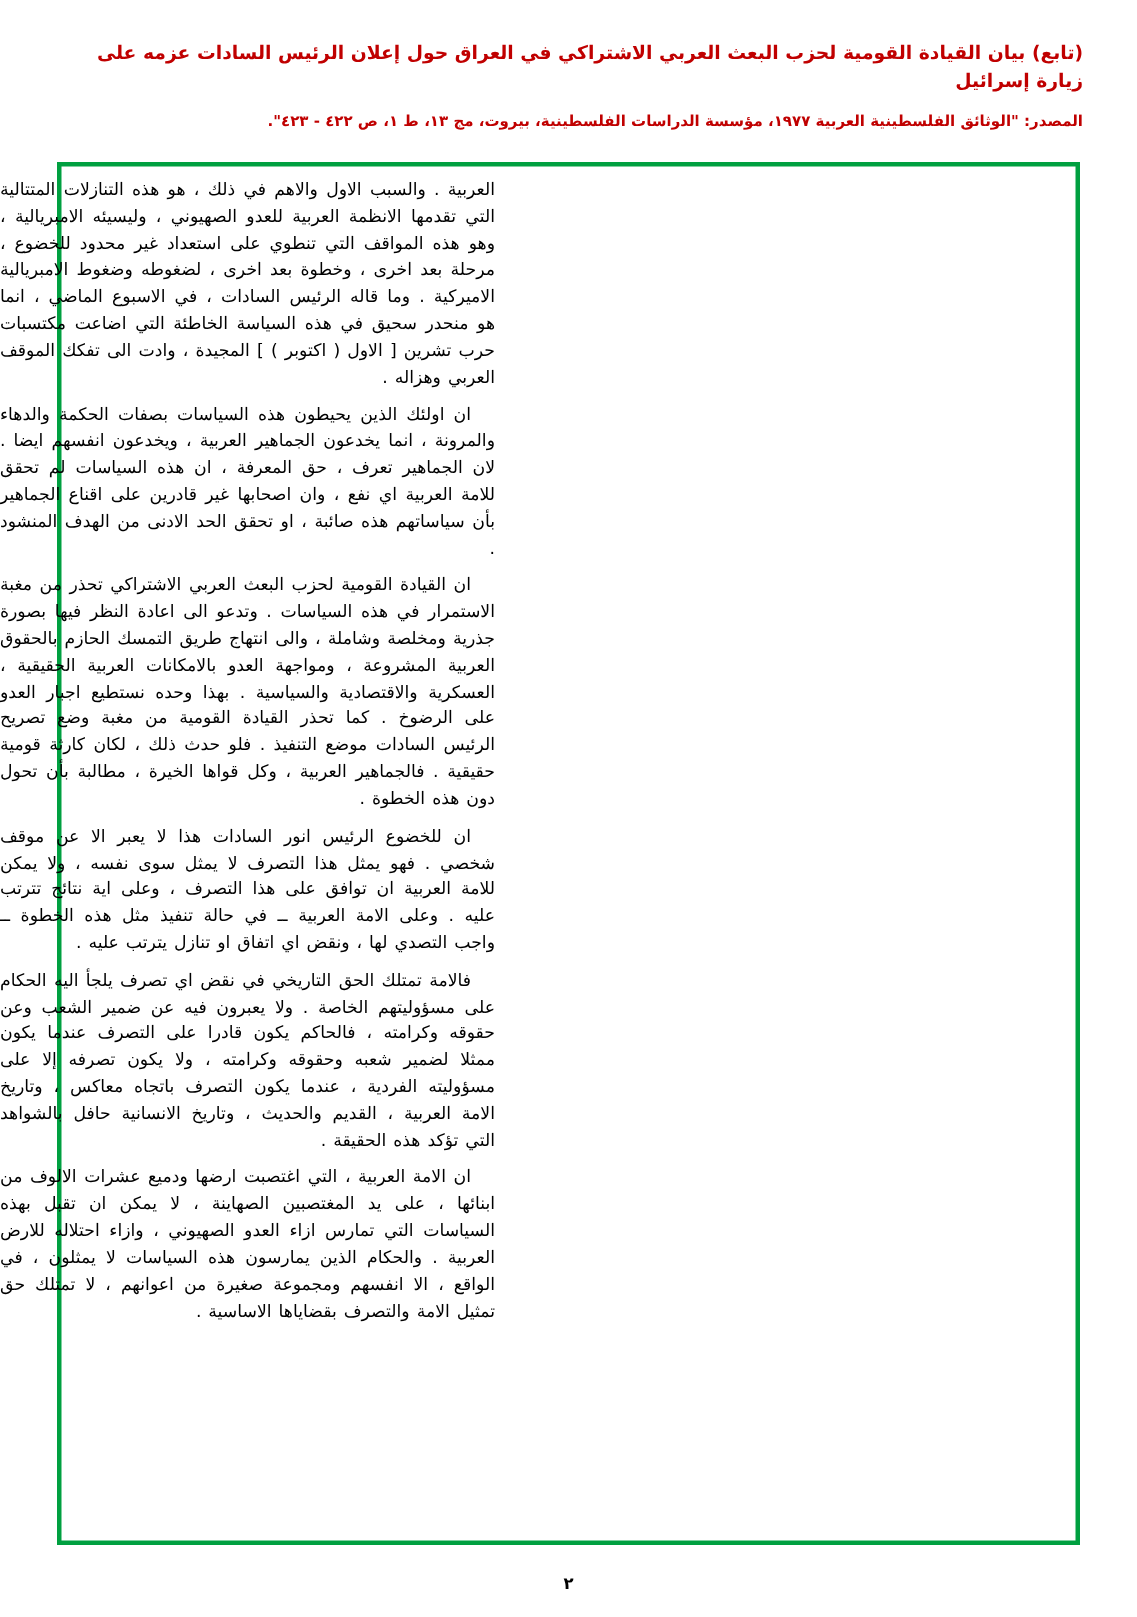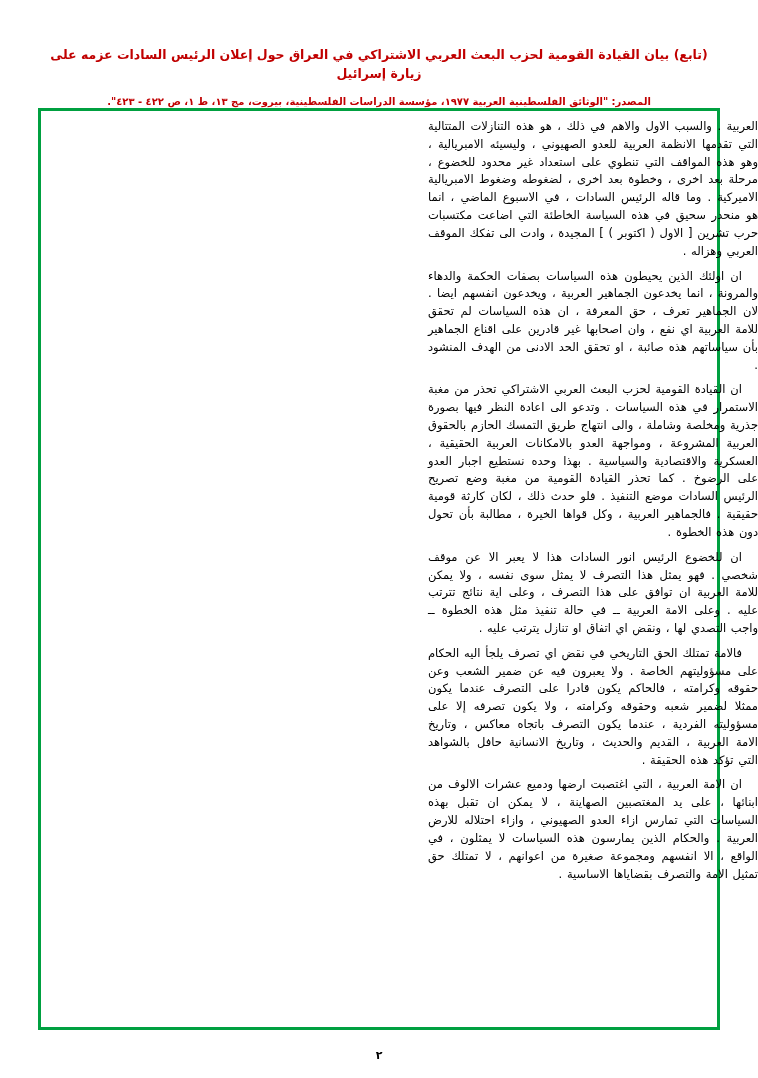--- a/index.html
+++ b/index.html
@@ -16,22 +16,21 @@
     overflow: hidden;
   }
   .page {
     width: 758px;
     height: 1078px;
     box-sizing: border-box;
     padding: 0;
     position: relative;
   }
   .header-block {
-    padding: 46px 36px 0 36px;
-    text-align: center;
+    padding: 26px 36px 0 36px;
   }
   .doc-title {
     font-size: 12.5px;
     font-weight: bold;
     color: #c00000;
     line-height: 1.5;
     direction: rtl;
     letter-spacing: 0px;
   }
   .doc-source {
@@ -51,21 +50,21 @@
     border: 3px solid #00a040;
     box-sizing: border-box;
   }
   .body-text {
     position: absolute;
     top: 118px;
     right: 0;
     left: 0;
     padding: 0;
     display: flex;
-    justify-content: flex-start;
+    justify-content: flex-end;
   }
   .col {
     width: 330px;
     direction: rtl;
     text-align: justify;
     text-align-last: right;
   }
   .para {
     font-size: 11.5px;
     line-height: 1.55;

